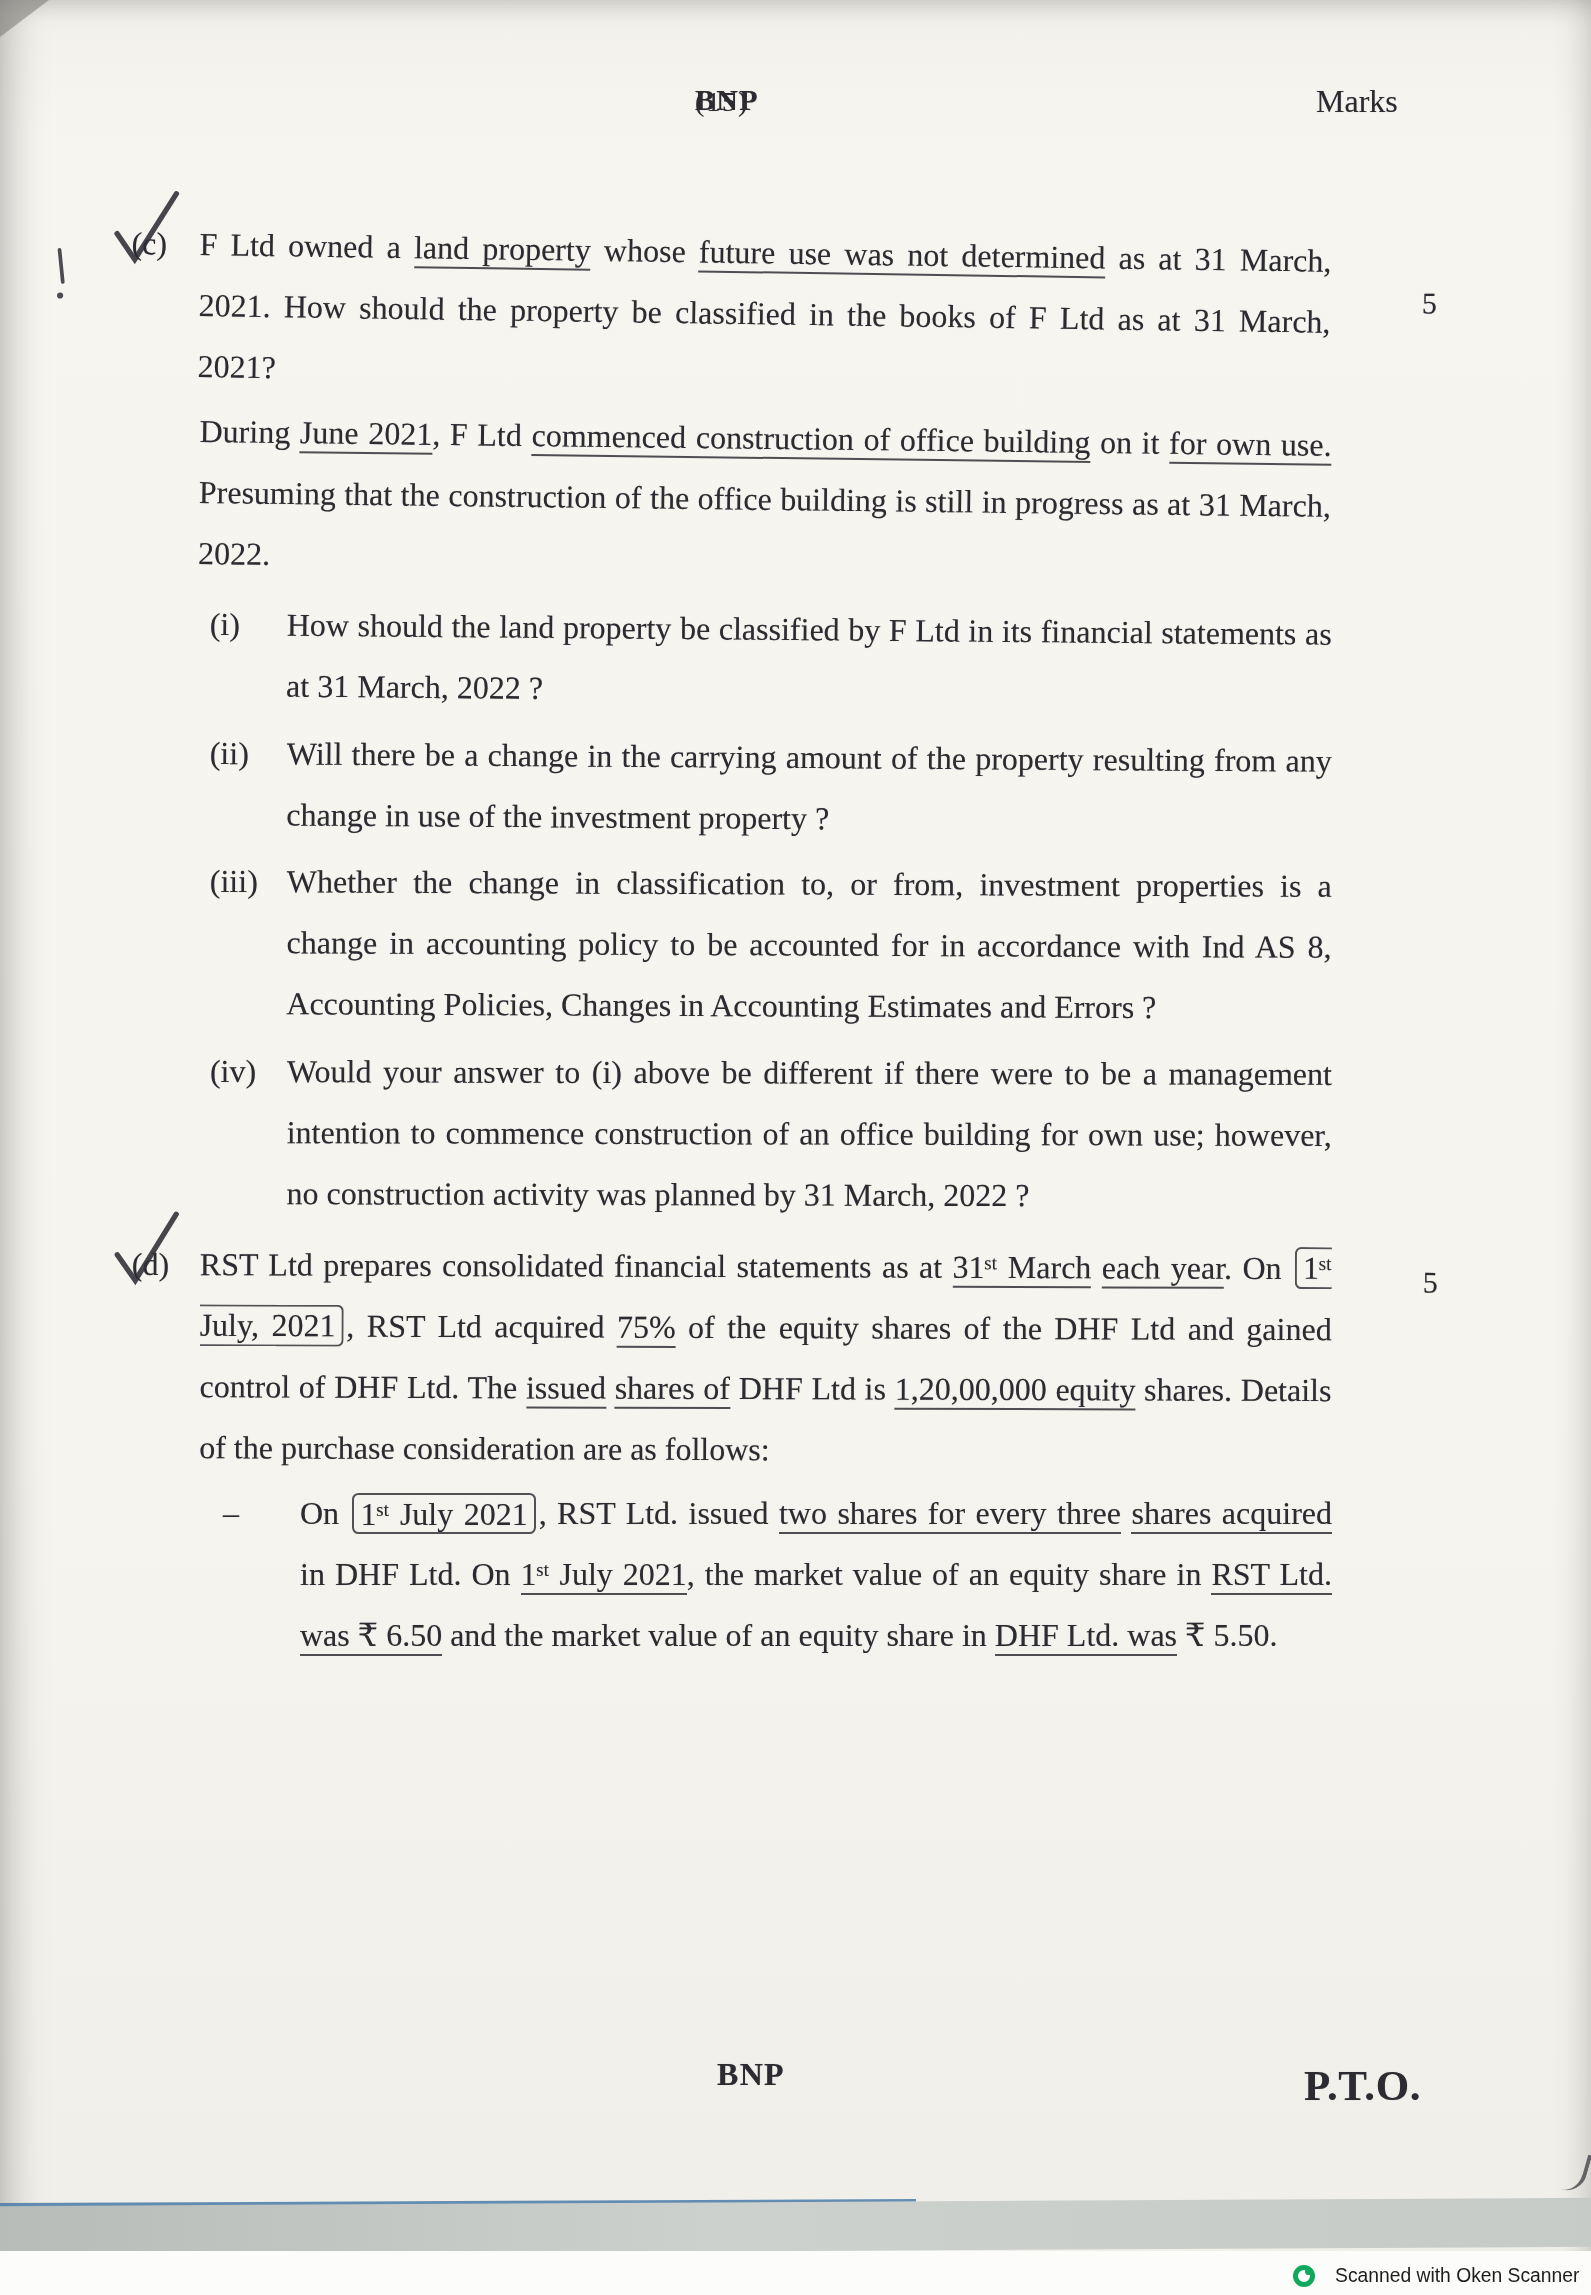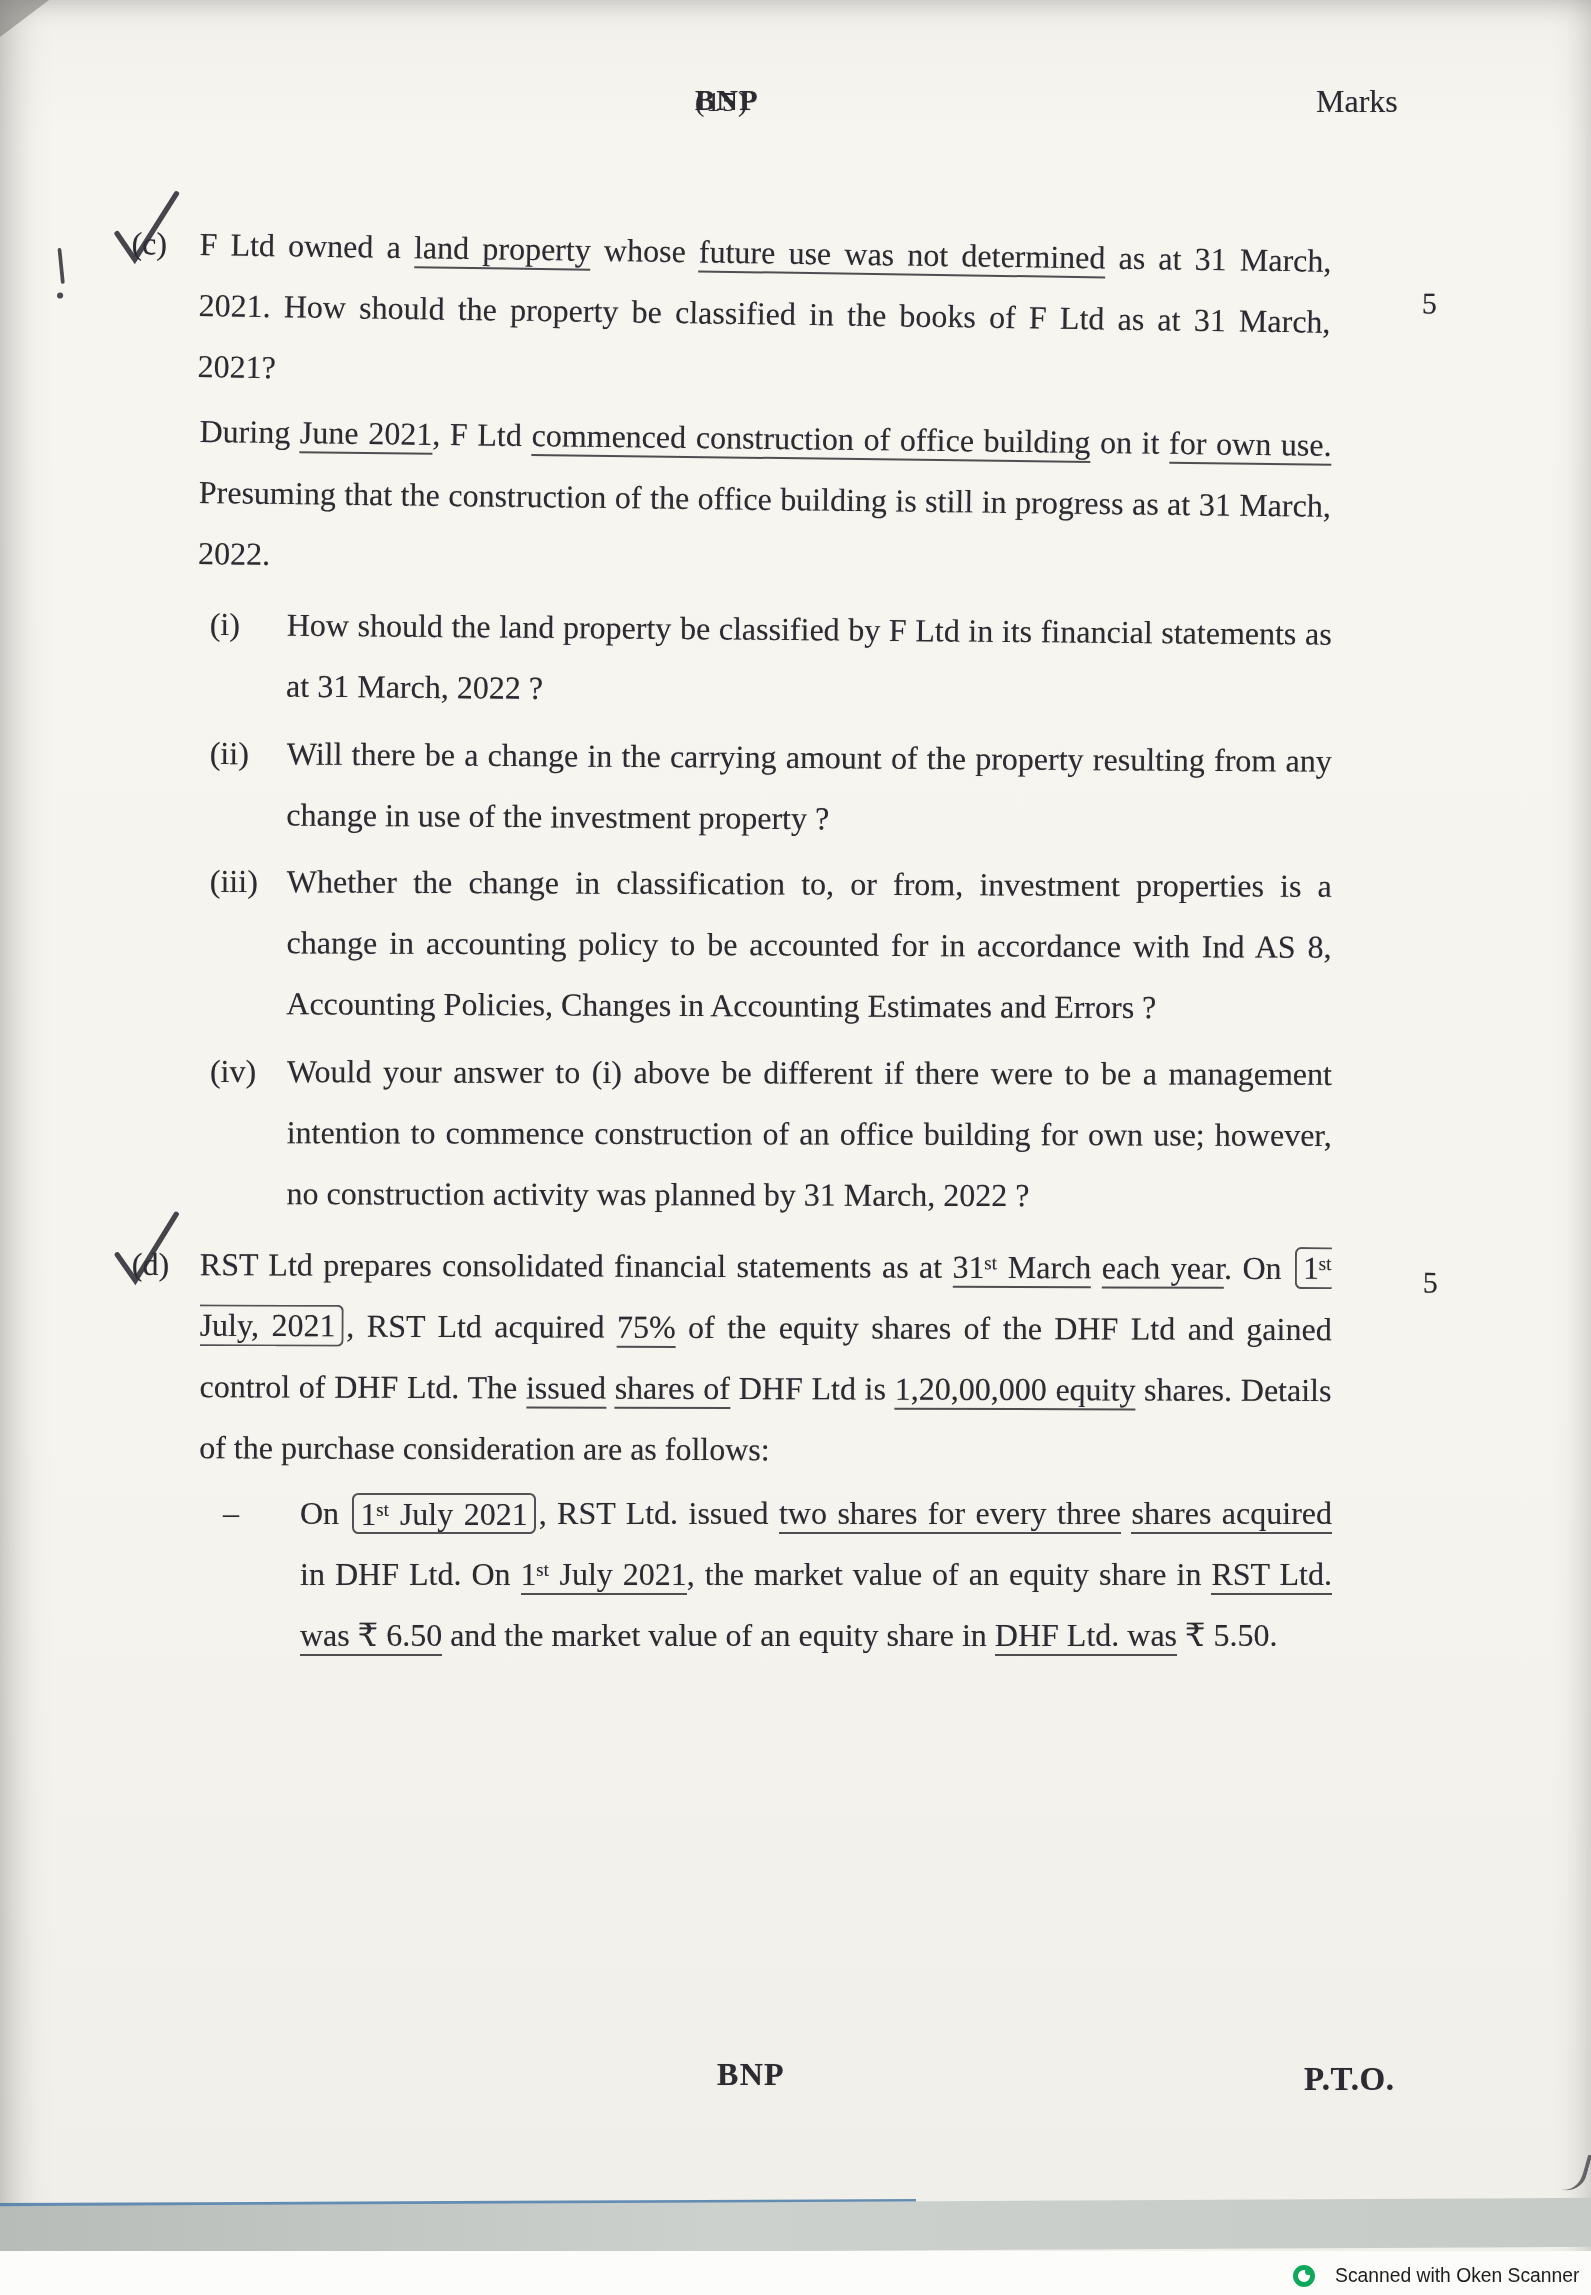--- a/index.html
+++ b/index.html
@@ -17,21 +17,21 @@
 
   
   .corner-mark{position:absolute;left:0;top:0;width:49px;height:37px;background:#6d6d6a;clip-path:polygon(0 0,100% 0,0 100%);opacity:.5;}
   .pen-mark{position:absolute;right:3.9px;bottom:102px;width:17px;height:41px;border-right:4.5px solid #3c3c44;border-radius:0 0 22px 0;transform:rotate(16deg);opacity:.75;}
 
   
   .page-number{position:absolute;left:695px;top:50px;font-size:28px;letter-spacing:1.9px;margin-top:36px;}
   .header-code{position:absolute;left:695px;top:83px;font-size:30px;font-weight:bold;letter-spacing:1.3px;}
   .marks-heading{position:absolute;left:1316px;top:83px;font-size:32px;font-weight:normal;}
   .footer-code{position:absolute;left:717px;top:2056px;font-size:32px;font-weight:bold;letter-spacing:1.3px;}
-  .pto{position:absolute;left:1304px;top:2061px;font-size:33px;font-weight:bold;letter-spacing:0.6px;}
+  .pto{position:absolute;left:1304px;top:2061px;font-size:43px;font-weight:bold;letter-spacing:0.6px;}
 
   
   .content{position:absolute;left:0;right:0;top:213px;}
   .block{position:relative;display:flex;align-items:flex-start;font-size:32px;line-height:61px;text-align:justify;margin:0 259px 5.2px 0;}
   .blabel{flex:0 0 auto;}
   .btext{flex:1 1 auto;}
   .qpara{margin-left:132px;}   .qpara .blabel{width:68px;}
   .plain{margin-left:200px;margin-bottom:10.3px;}
   .subitem{margin-left:210px;margin-bottom:6.4px;} .subitem .blabel{width:77px;}
   .bullet{margin-left:223px;margin-top:3.9px;}      .bullet .blabel{width:77px;}

